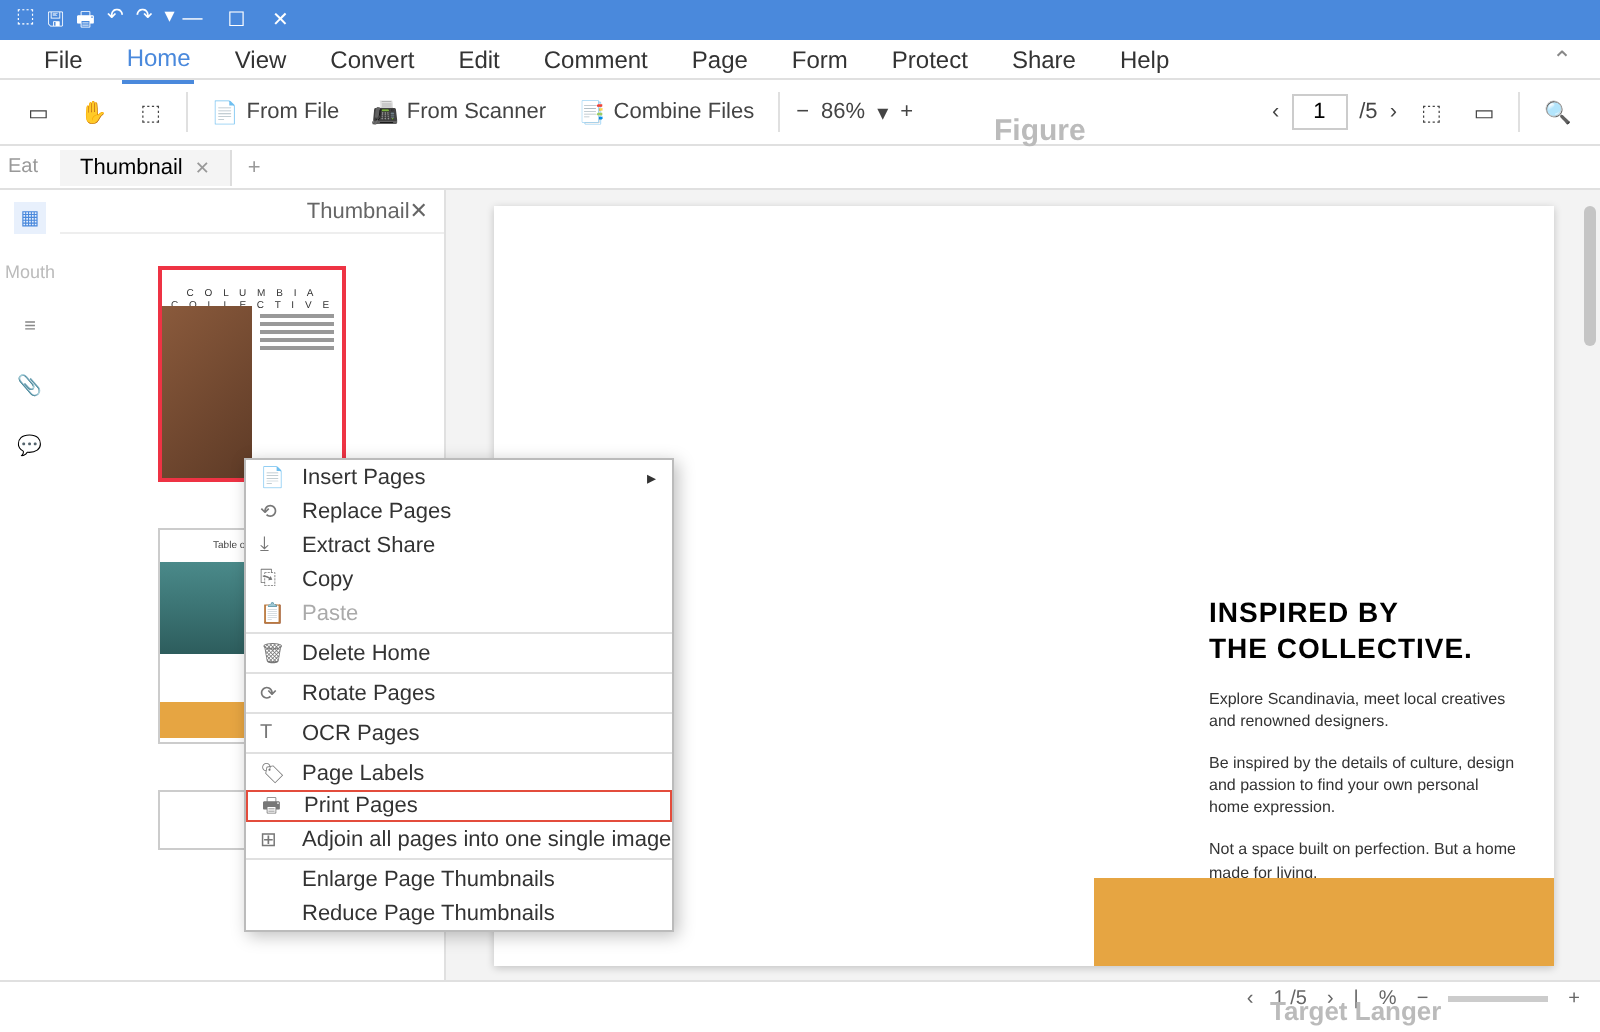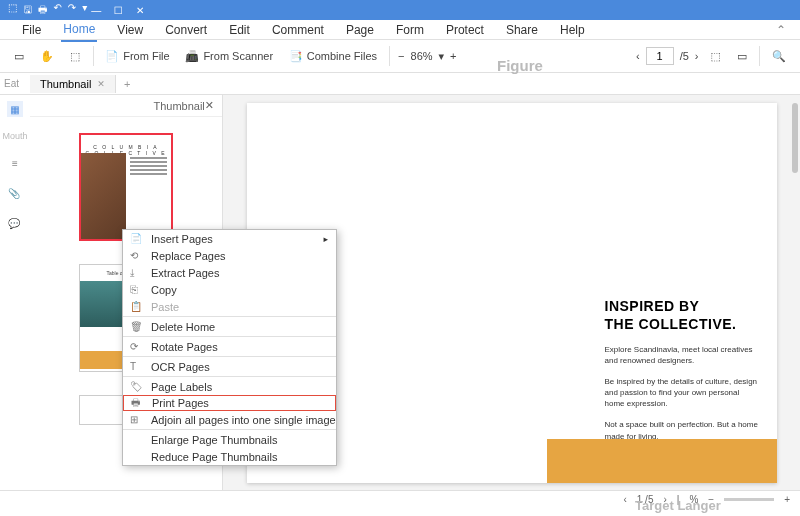--- a/index.html
+++ b/index.html
@@ -241,21 +241,21 @@
       <span class="ico">📄</span>
       <span>Insert Pages</span>
       <span class="arr">▸</span>
     </div>
   <div class="mi">
       <span class="ico">⟲</span>
       <span>Replace Pages</span>
     </div>
   <div class="mi">
       <span class="ico">⤓</span>
-      <span>Extract Pages</span>
+      <span>Extract Share</span>
     </div>
   <div class="mi">
       <span class="ico">⎘</span>
       <span>Copy</span>
     </div>
   <div class="mi disabled">
       <span class="ico">📋</span>
       <span>Paste</span>
     </div>
   <hr>

